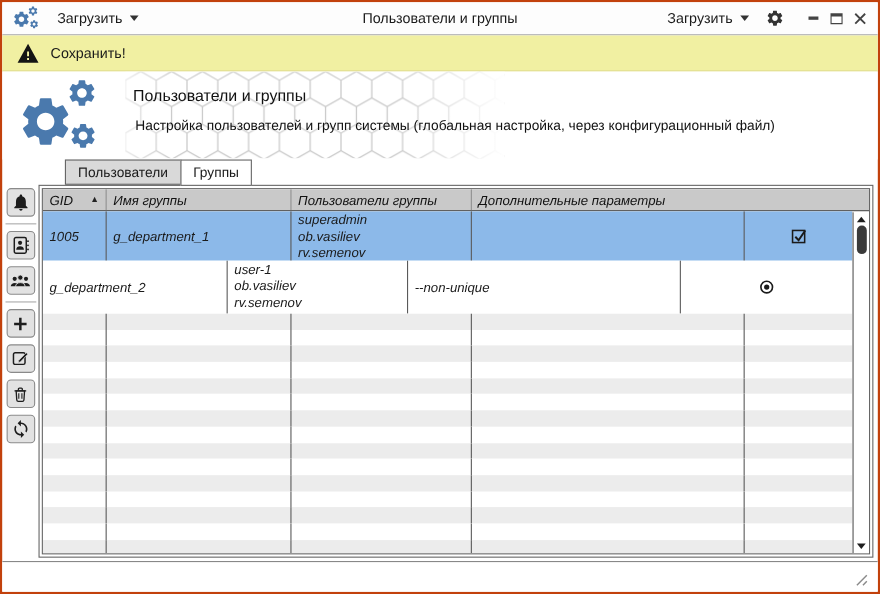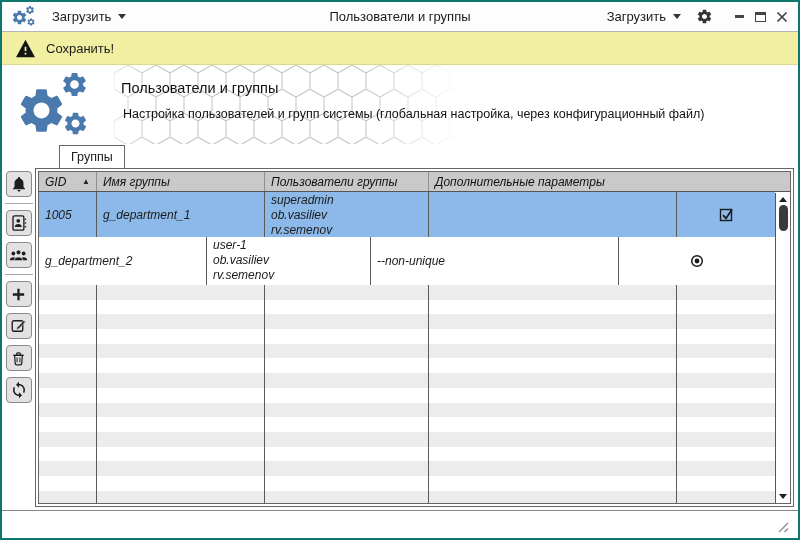--- a/index.html
+++ b/index.html
@@ -1,17 +1,17 @@
 <!DOCTYPE html>
 <html><head>
 <meta charset="utf-8">
 <style>
   html,body{margin:0;padding:0;background:#e8e8e8;}
   *{box-sizing:border-box;}
-  .window{width:800px;height:540px;border:2px solid #0f766e;background:#fff;
+  .window{width:800px;height:540px;border:2px solid #c2410c;background:#fff;
     font-family:"Liberation Sans",sans-serif;display:flex;flex-direction:column;
     position:relative;overflow:hidden;color:#1a1a1a;}
   
   .titlebar{height:30px;flex:0 0 auto;background:#fdfdfd;border-bottom:1px solid #b5b5b5;
     display:flex;align-items:center;padding:0 9px;position:relative;}
   .tb-left{display:flex;align-items:center;gap:14px;}
   .menu-btn{display:flex;align-items:center;gap:7px;font-size:13px;cursor:default;}
   .caret{width:0;height:0;border-left:4.5px solid transparent;border-right:4.5px solid transparent;
     border-top:5px solid #333;display:inline-block;}
   .tb-title{position:absolute;left:0;right:0;text-align:center;font-size:13px;pointer-events:none;}
@@ -152,20 +152,21 @@
     <svg class="big-logo" width="80" height="70" viewBox="0 0 80 70" fill="#4a79ad">
       <use href="#icon-gear" x="0" y="14" width="53" height="53"></use>
       <use href="#icon-gear" x="45" y="0" width="29" height="29"></use>
       <use href="#icon-gear" x="47" y="40" width="27" height="27"></use>
     </svg>
     <div class="pg-title">Пользователи и группы</div>
     <div class="pg-sub">Настройка пользователей и групп системы (глобальная настройка, через конфигурационный файл)</div>
   </div>
 
   <div class="tabbar">
+    <div class="tab">Пользователи</div>
     <div class="tab active">Группы</div>
   </div>
 
   <div class="main">
     <div class="rail">
       <div class="rbtn">
         <svg width="18" height="18" viewBox="0 0 24 24">
           <path d="M12 22c1.1 0 2-.9 2-2h-4c0 1.1.9 2 2 2zm6-6v-5c0-3.07-1.63-5.64-4.5-6.32V4c0-.83-.67-1.5-1.5-1.5s-1.5.67-1.5 1.5v.68C7.64 5.36 6 7.92 6 11v5l-2 2v1h16v-1l-2-2z" fill="#1d1d1d"></path>
         </svg>
       </div>

